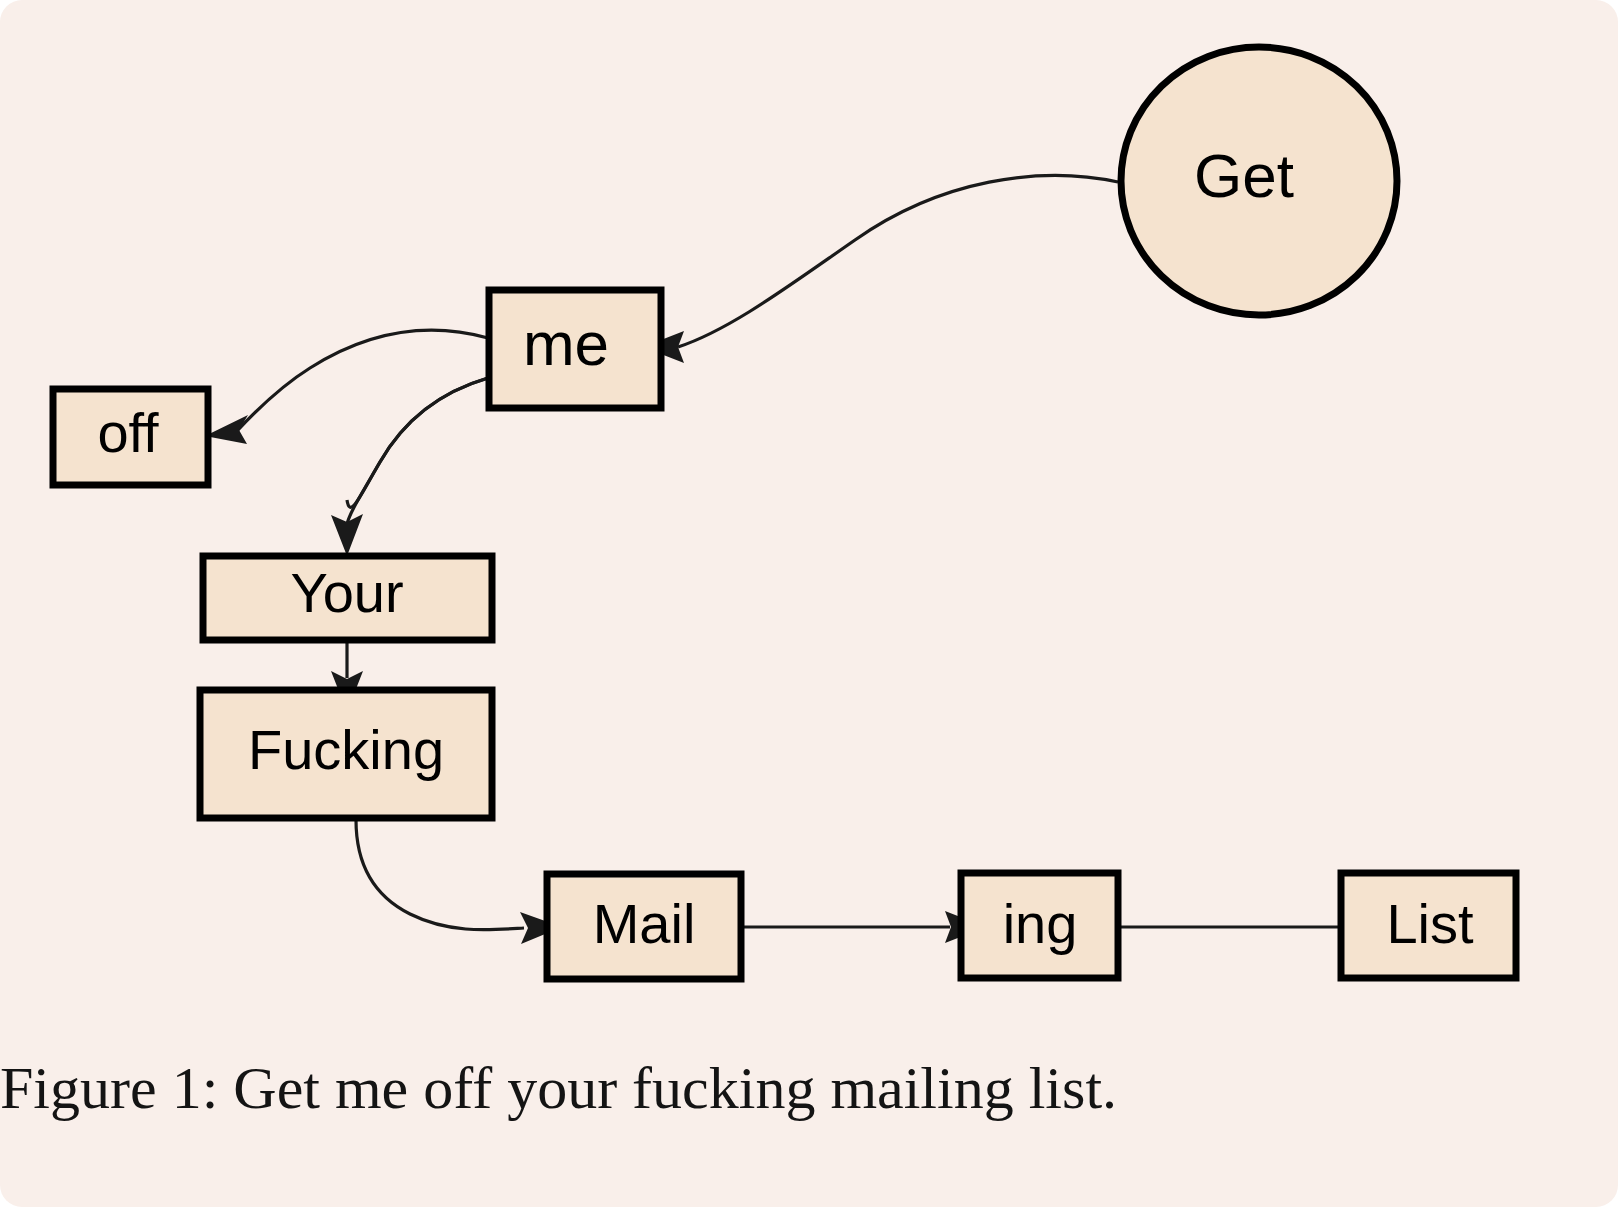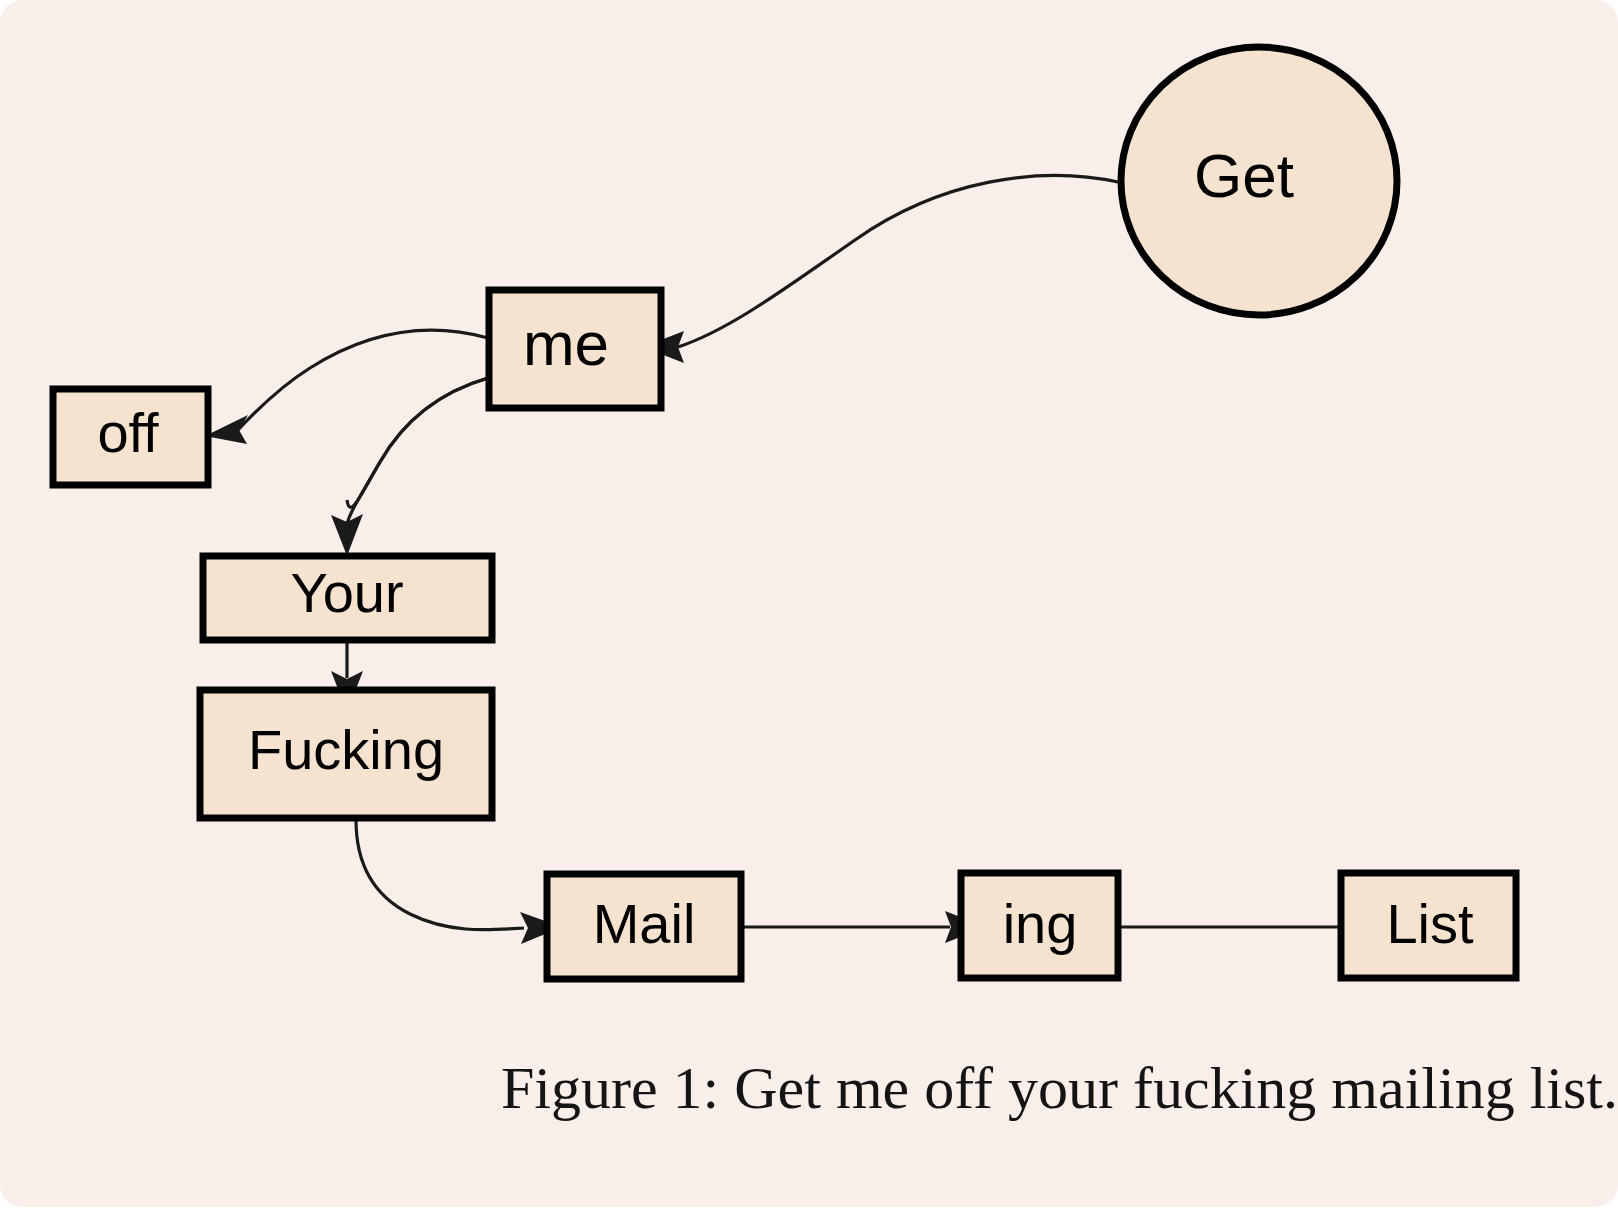--- a/index.html
+++ b/index.html
@@ -46,21 +46,21 @@
   }
   .arrow-head {
     fill: #1a1a1a;
     stroke: none;
   }
   .caption {
     position: absolute;
     left: 0;
     right: 0;
     top: 1054px;
-    text-align: right;
+    text-align: left;
     font-family: "Liberation Serif", "DejaVu Serif", serif;
     font-size: 60px;
     color: #141414;
     letter-spacing: 0px;
     white-space: nowrap;
   }
 </style>
 </head>
 <body>
 

